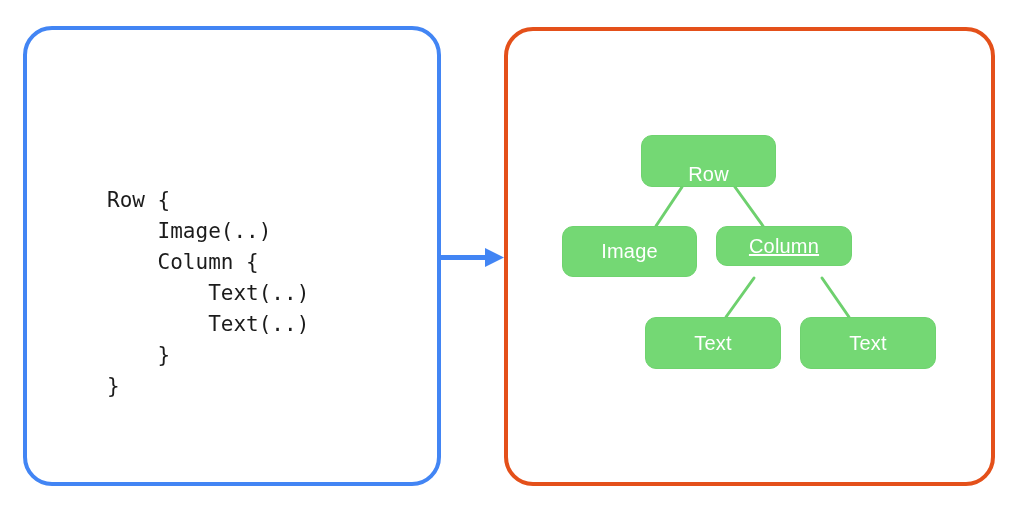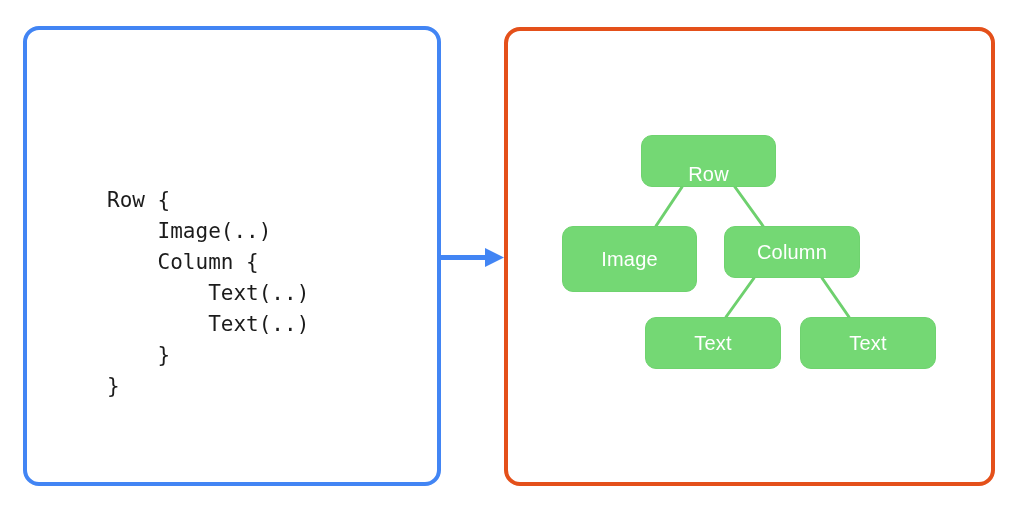--- a/index.html
+++ b/index.html
@@ -22,21 +22,21 @@
     width: 1014px;
     height: 506px;
   }
 
   
   .panel {
     position: absolute;
     background: #ffffff;
     border-style: solid;
     border-width: 4px;
-    border-radius: 16px;
+    border-radius: 29px;
     box-sizing: border-box;
   }
   #code-panel {
     left: 23px;
     top: 26px;
     width: 418px;
     height: 460px;
     border-color: #4285f4;
   }
   #tree-panel {
@@ -94,22 +94,22 @@
     align-items: center;
     justify-content: center;
     color: #ffffff;
     font-family: "Liberation Sans", sans-serif;
     font-size: 20px;
     font-weight: 400;
     letter-spacing: 0.2px;
     box-sizing: border-box;
   }
   #node-row    { left: 137px; top: 108px; width: 135px; height: 52px; align-items: flex-end; }
-  #node-image  { left:  58px; top: 199px; width: 135px; height: 66px; }
-  #node-column { left: 220px; top: 199px; width: 136px; height: 52px; }
+  #node-image  { left:  58px; top: 199px; width: 135px; height: 51px; }
+  #node-column { left: 212px; top: 199px; width: 136px; height: 40px; text-decoration: underline; }
   #node-text-1 { left: 141px; top: 290px; width: 136px; height: 52px; }
   #node-text-2 { left: 296px; top: 290px; width: 136px; height: 52px; }
 </style>
 </head>
 <body>
 
 <div id="canvas">
 
   <div class="panel" id="code-panel">
     <pre id="code-block">Row {

